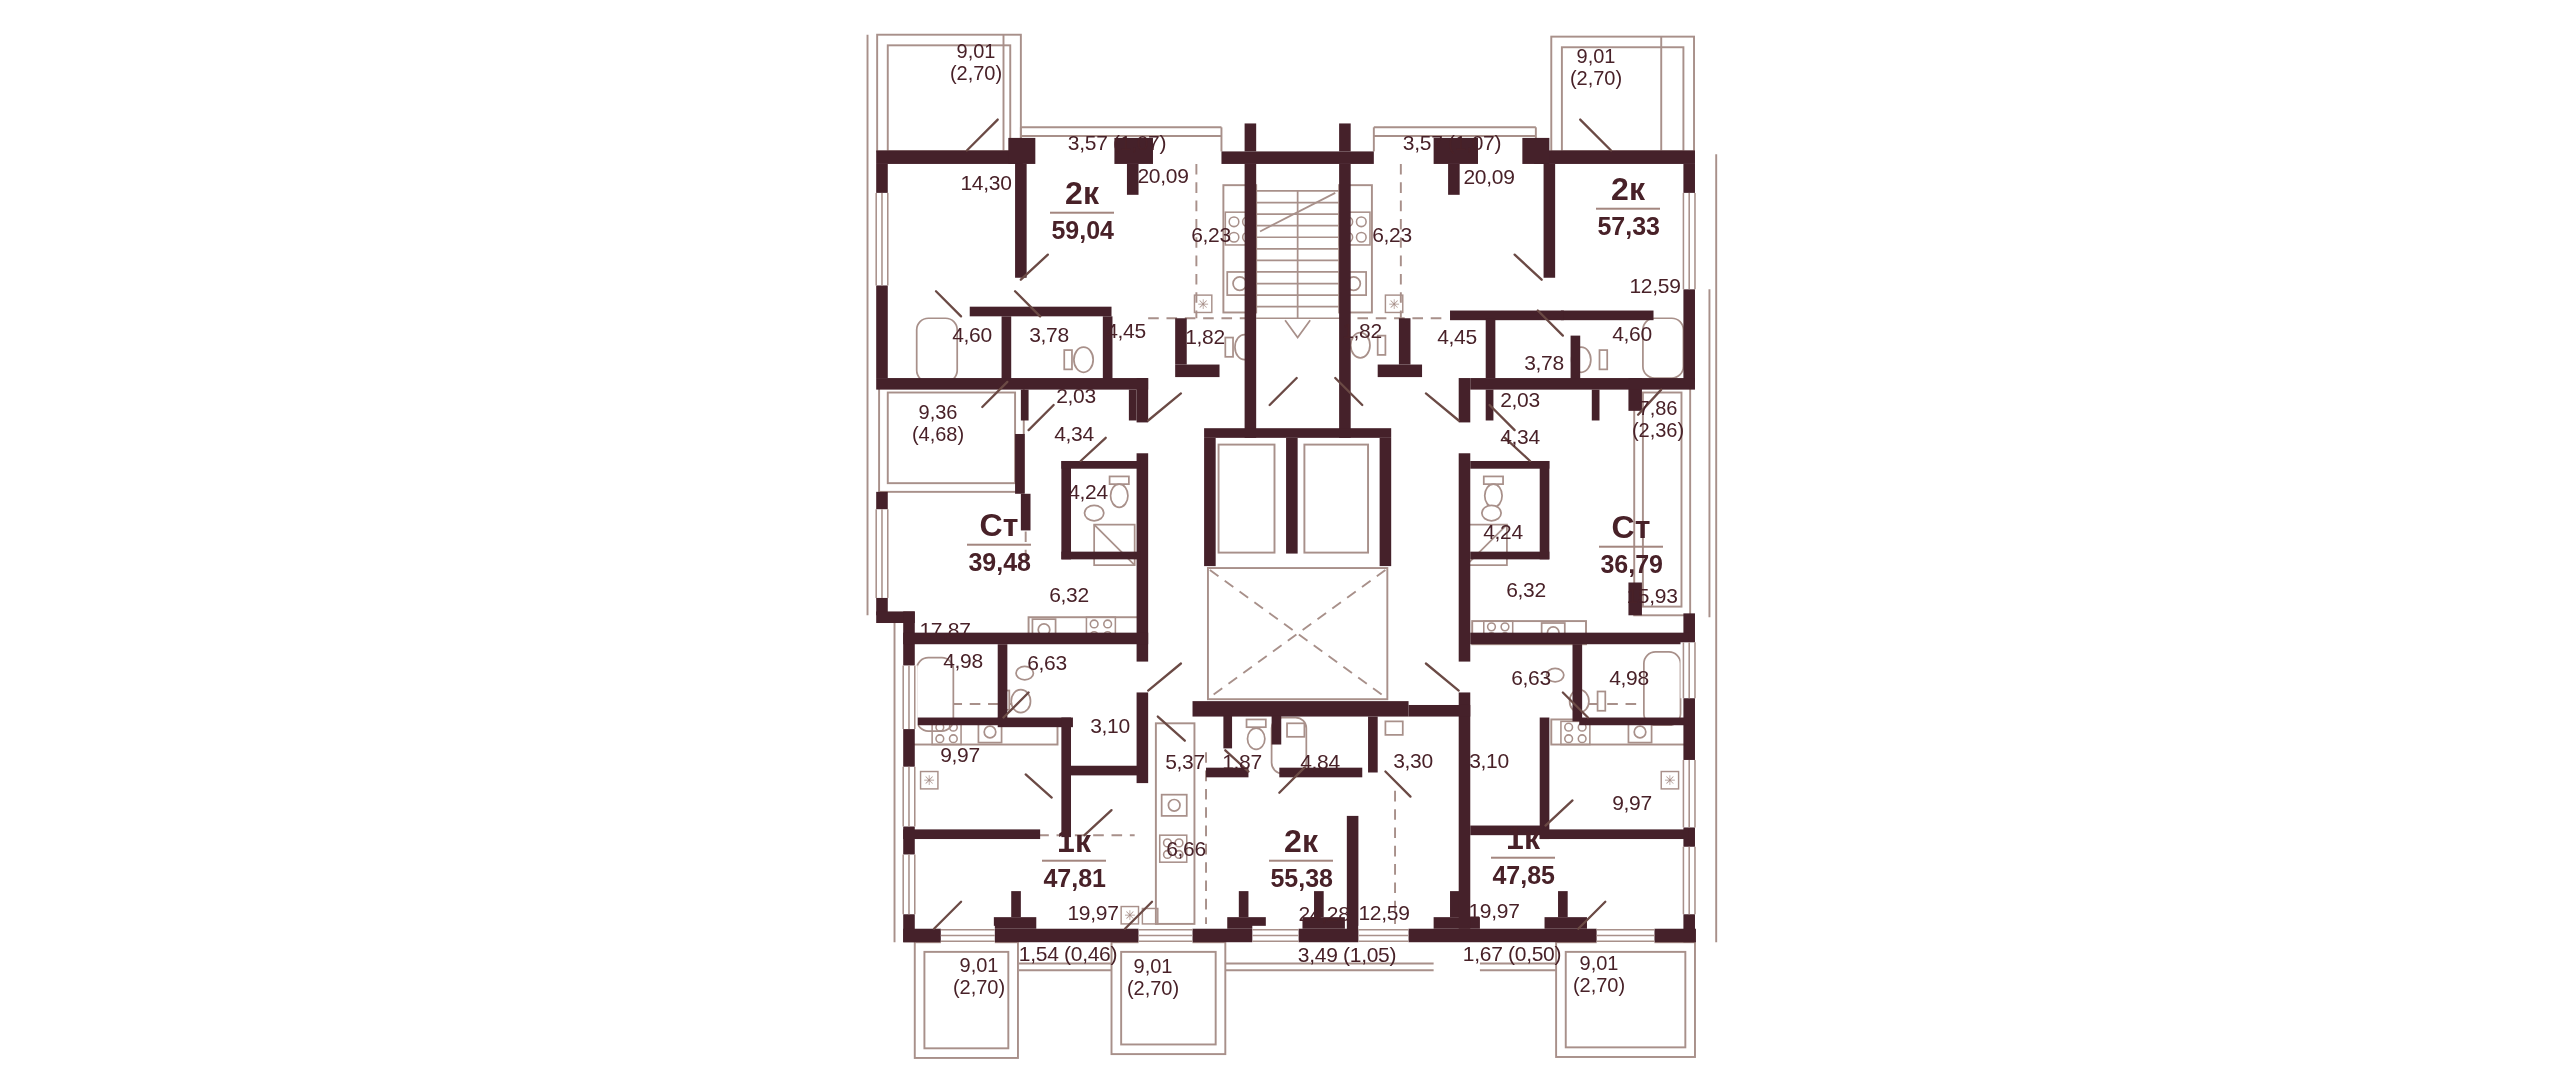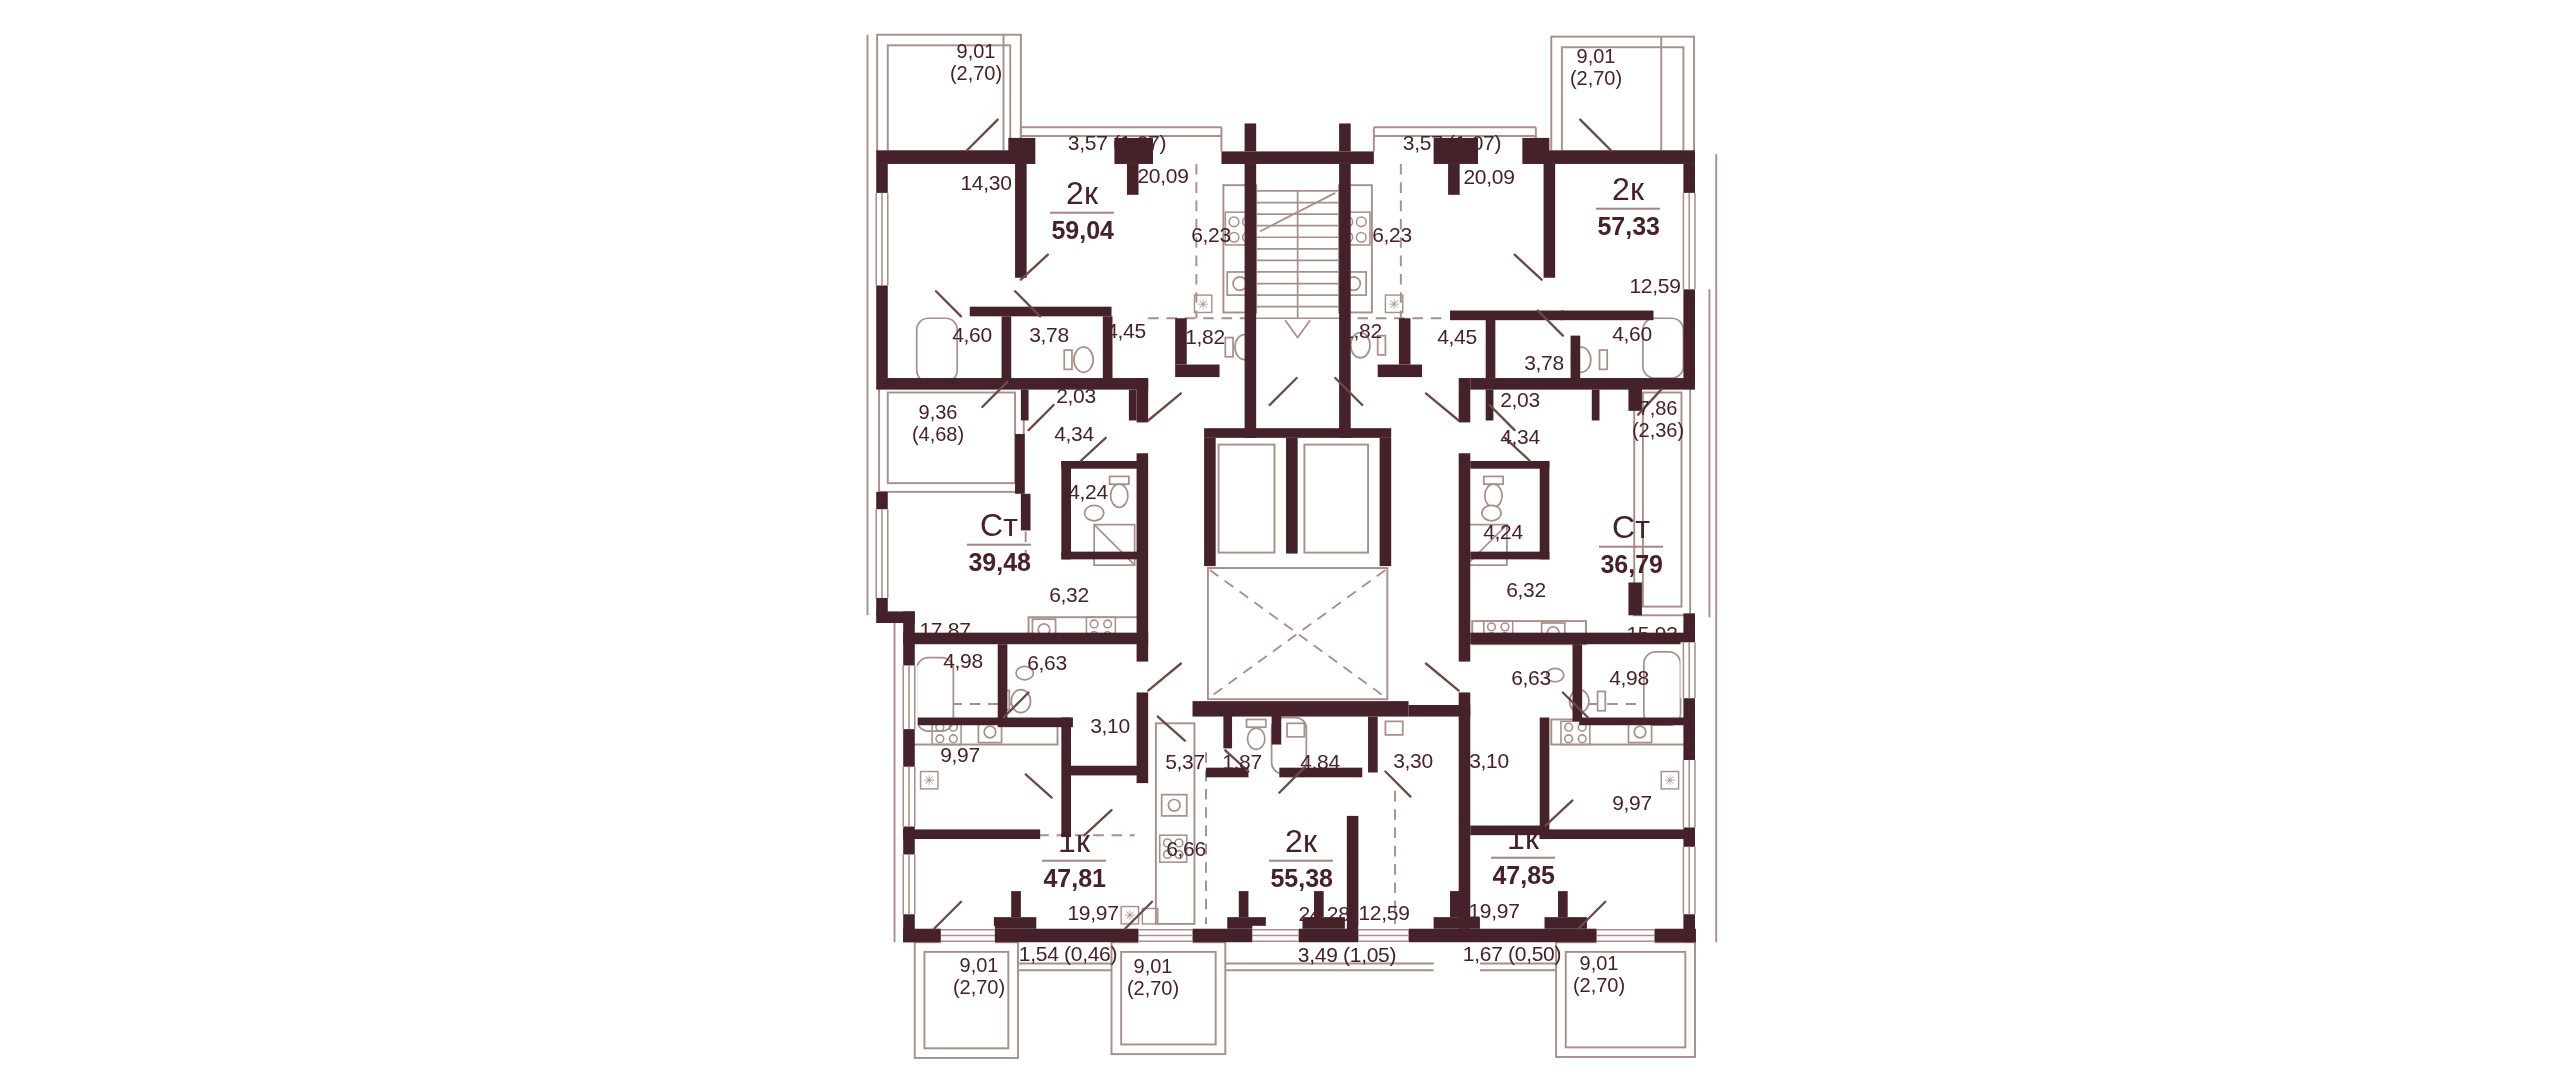--- a/index.html
+++ b/index.html
@@ -5,21 +5,21 @@
   html,body{margin:0;padding:0;background:#ffffff;}
   #stage{position:relative;width:2576px;height:1084px;background:#fff;overflow:hidden;
          font-family:"Liberation Sans", sans-serif;}
   #plan-svg{position:absolute;left:0;top:0;}
   #labels{position:absolute;left:0;top:0;width:100%;height:100%;pointer-events:none;}
   .lbl{position:absolute;transform:translate(-50%,-50%);white-space:nowrap;
        font-size:21px;letter-spacing:-0.3px;color:#482128;}
   .lbl2{position:absolute;transform:translate(-50%,-50%);text-align:center;
        font-size:20px;line-height:22px;color:#482128;white-space:nowrap;}
   .apt{position:absolute;transform:translate(-50%,-50%);text-align:center;color:#482128;}
-  .apt-type{font-size:32px;font-weight:400;letter-spacing:0;line-height:29px;}
+  .apt-type{font-size:32px;font-weight:700;letter-spacing:0;line-height:29px;}
   .apt-line{height:1.9px;background:#a3867f;margin:3.9px auto 4.8px auto;width:64px;}
   .apt-area{font-size:25px;font-weight:700;line-height:23px;text-align:right;}
 </style>
 </head>
 <body>
 
 <div id="stage">
 
 <svg id="plan-svg" width="2576" height="1084" viewBox="0 0 2670 1124">
 
@@ -426,21 +426,21 @@
       <div class="lbl" style="left: 1632px; top: 334px;">4,60</div>
       <div class="lbl" style="left: 1076px; top: 396px;">2,03</div>
       <div class="lbl" style="left: 1074px; top: 434px;">4,34</div>
       <div class="lbl" style="left: 1520px; top: 400px;">2,03</div>
       <div class="lbl" style="left: 1520px; top: 437px;">4,34</div>
       <div class="lbl" style="left: 1088px; top: 492px;">4,24</div>
       <div class="lbl" style="left: 1069px; top: 595px;">6,32</div>
       <div class="lbl" style="left: 945px; top: 630px;">17,87</div>
       <div class="lbl" style="left: 1503px; top: 532px;">4,24</div>
       <div class="lbl" style="left: 1526px; top: 590px;">6,32</div>
-      <div class="lbl" style="left: 1652px; top: 634px; text-align: center;">15,93</div>
+      <div class="lbl" style="left: 1652px; top: 596px; text-align: center;">15,93</div>
       <div class="lbl" style="left: 963px; top: 661px;">4,98</div>
       <div class="lbl" style="left: 1047px; top: 663px;">6,63</div>
       <div class="lbl" style="left: 960px; top: 755px;">9,97</div>
       <div class="lbl" style="left: 1110px; top: 726px;">3,10</div>
       <div class="lbl" style="left: 1531px; top: 678px;">6,63</div>
       <div class="lbl" style="left: 1629px; top: 678px;">4,98</div>
       <div class="lbl" style="left: 1413px; top: 761px;">3,30</div>
       <div class="lbl" style="left: 1489px; top: 761px;">3,10</div>
       <div class="lbl" style="left: 1632px; top: 803px;">9,97</div>
       <div class="lbl" style="left: 1185px; top: 762px;">5,37</div>

